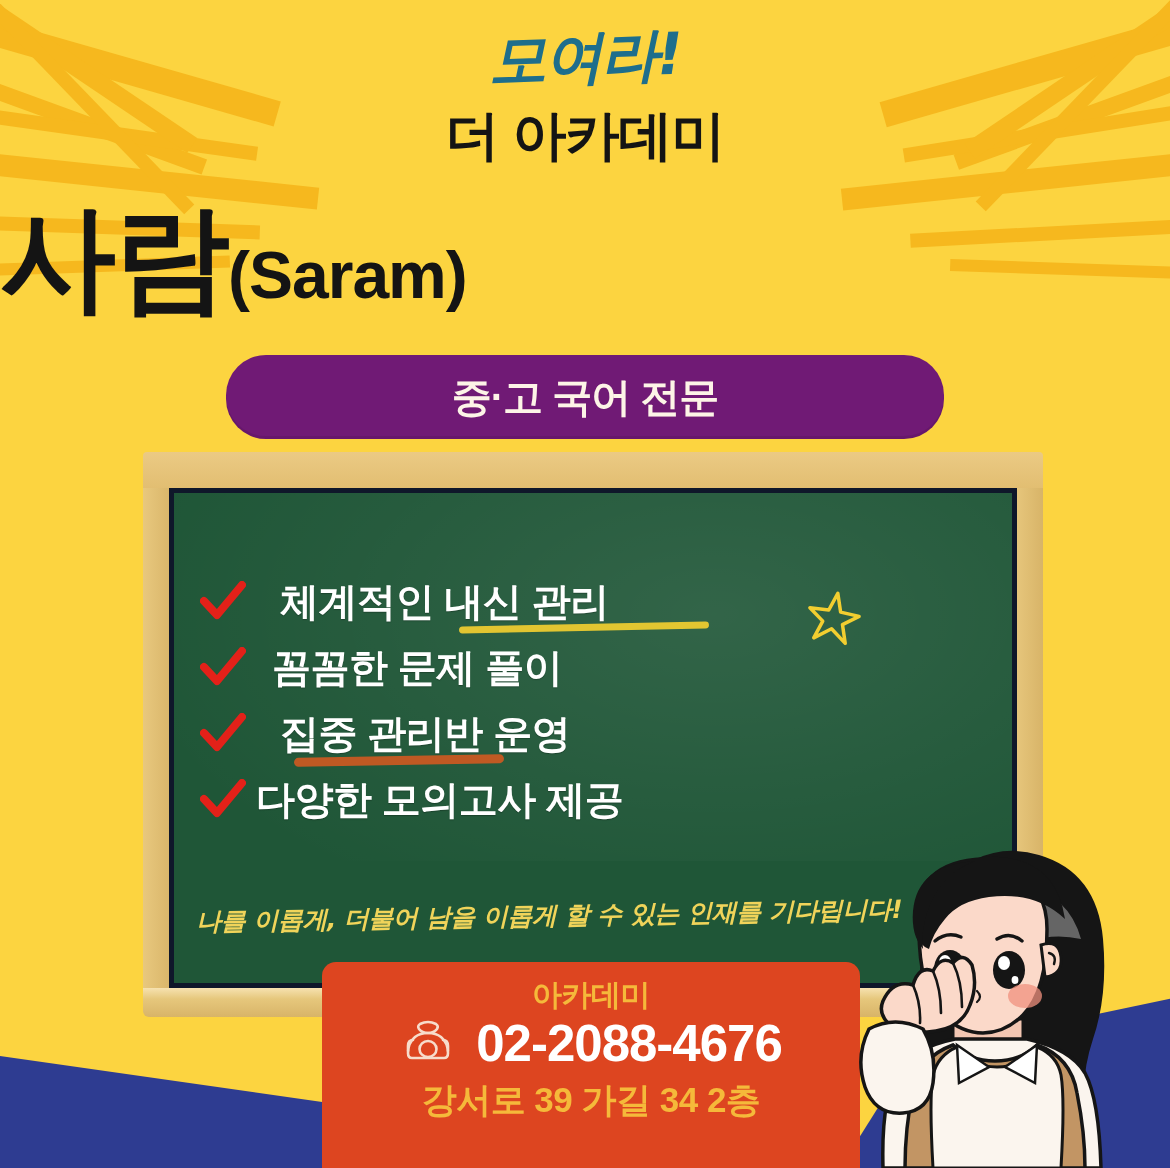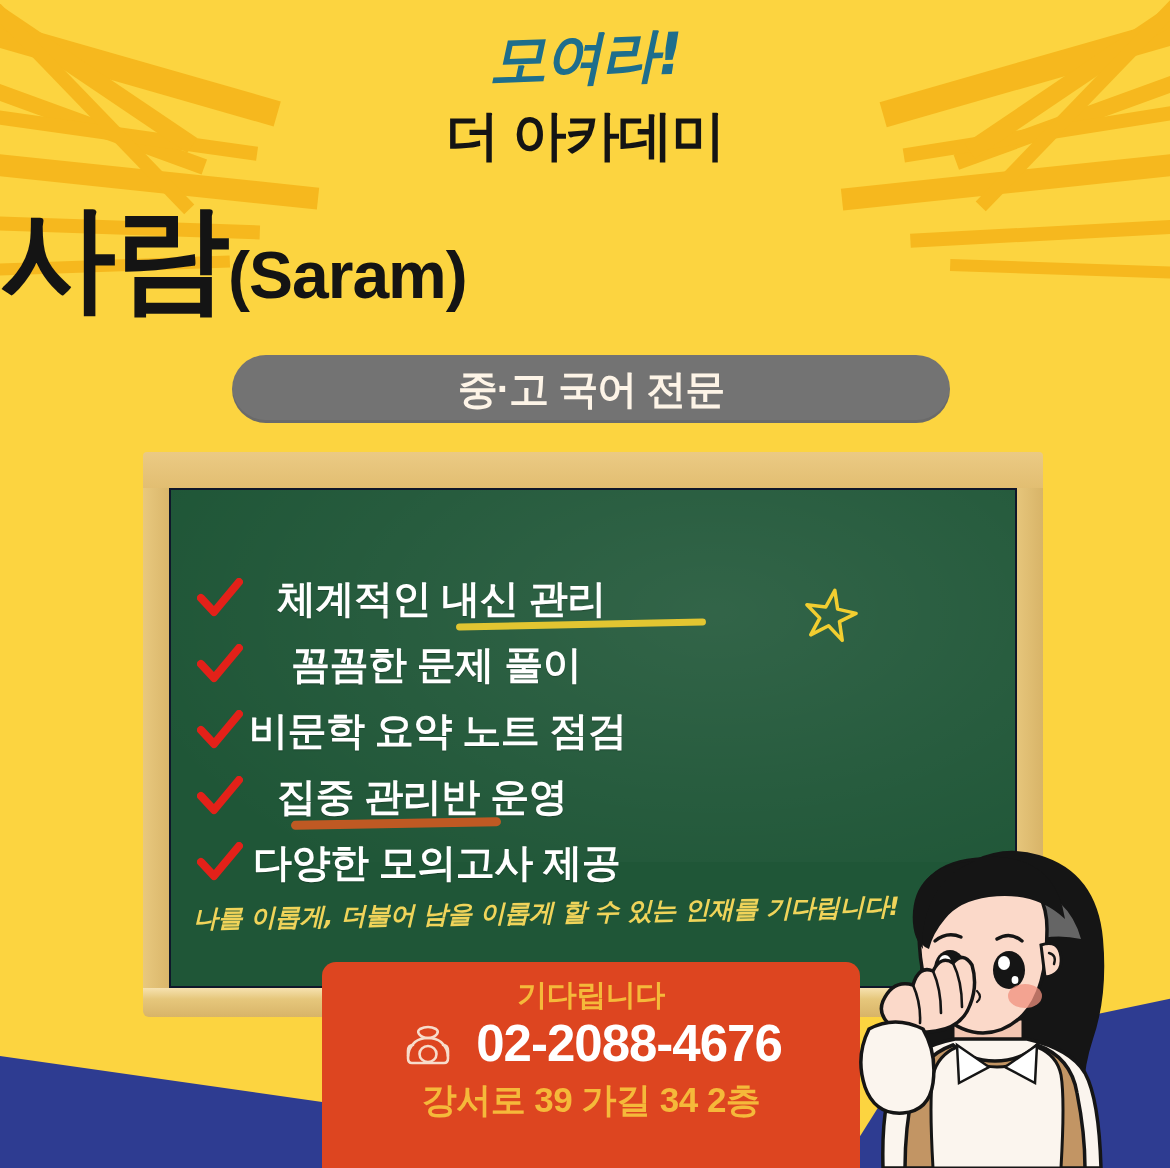--- a/index.html
+++ b/index.html
@@ -79,24 +79,24 @@
     font-weight: 900;
     color: #141414;
     letter-spacing: -1px;
     vertical-align: baseline;
   }
 
   
   .badge {
     position: absolute;
     top: 355px;
-    left: 232px;
+    left: 226px;
     width: 718px;
-    height: 68px;
-    background: #737373;
+    height: 84px;
+    background: #701a75;
     border-radius: 40px;
     display: flex;
     align-items: center;
     justify-content: center;
     box-shadow: inset 0 -3px 0 rgba(0,0,0,.08);
   }
   .badge-text {
     color: #FDF4E7;
     font-size: 40px;
     font-weight: 800;
@@ -130,21 +130,21 @@
   }
   .board-side.left { left: 0; }
   .board-side.right { right: 0; }
   .board-face {
     position: absolute;
     left: 26px;
     top: 36px;
     width: 848px;
     height: 500px;
     background: #1F5637;
-    border: 2px solid #0f172a;
+    border: 5px solid #0f172a;
     box-sizing: border-box;
     overflow: hidden;
   }
   .board-sheen {
     position: absolute;
     left: -10%;
     top: -45%;
     width: 120%;
     height: 120%;
     background: radial-gradient(ellipse at 62% 58%, rgba(255,255,255,.085) 0%, rgba(255,255,255,.03) 42%, rgba(255,255,255,0) 68%);
@@ -182,21 +182,21 @@
   }
   .list-label {
     color: #FFFFFF;
     font-size: 39px;
     font-weight: 700;
     letter-spacing: -0.5px;
     white-space: nowrap;
     text-shadow: 0 1px 1px rgba(0,0,0,.25);
   }
   .row-0 .list-label { margin-left: 28px; }
-  .row-1 .list-label { margin-left: 42px; }
+  .row-1 .list-label { margin-left: 20px; }
   .row-2 .list-label { margin-left: 0px; }
   .row-3 .list-label { margin-left: 28px; }
   .row-4 .list-label { margin-left: 4px; }
 
   .underline-yellow {
     position: absolute;
     left: 265px;
     bottom: 2px;
     width: 250px;
     height: 7px;
@@ -283,21 +283,21 @@
   }
   .contact-label {
     color: #F5B93A;
     font-size: 30px;
     font-weight: 800;
     letter-spacing: -0.5px;
     line-height: 1.25;
   }
   .contact-phone-row {
     display: flex;
-    align-items: flex-end;
+    align-items: flex-start;
     justify-content: center;
     gap: 20px;
     margin-top: 4px;
   }
   .phone-icon {
     width: 56px;
     height: 46px;
     flex: 0 0 56px;
   }
   .contact-phone {
@@ -388,28 +388,20 @@
 
         <div class="list-row row-1">
           <span class="check">
             <svg width="46" height="42" viewBox="0 0 46 42">
                 <path d="M4 20 L17 34 L42 4" fill="none" stroke="#E32119" stroke-width="8" stroke-linecap="round" stroke-linejoin="round"></path>
               </svg>
           </span>
           <span class="list-label">꼼꼼한 문제 풀이</span>
         </div>
 
-        <div class="list-row row-2">
-          <span class="check">
-            <svg width="46" height="42" viewBox="0 0 46 42">
-                <path d="M4 20 L17 34 L42 4" fill="none" stroke="#E32119" stroke-width="8" stroke-linecap="round" stroke-linejoin="round"></path>
-              </svg>
-          </span>
-          <span class="list-label">비문학 요약 노트 점검</span>
-        </div>
 
         <div class="list-row row-3">
           <span class="check">
             <svg width="46" height="42" viewBox="0 0 46 42">
                 <path d="M4 20 L17 34 L42 4" fill="none" stroke="#E32119" stroke-width="8" stroke-linecap="round" stroke-linejoin="round"></path>
               </svg>
           </span>
           <span class="list-label">집중 관리반 운영</span>
           <span class="underline-orange"></span>
         </div>
@@ -428,21 +420,21 @@
       <div class="tagline-spark">✦</div>
     </div>
 
     <div class="board-tray"></div>
   </div>
 
   <div class="blue-left"></div>
   <div class="blue-right"></div>
 
   <div class="contact">
-    <div class="contact-label">기다립니다</div>
+    <div class="contact-label">아카데미</div>
     <div class="contact-phone-row">
       <span class="phone-icon">
         <svg width="56" height="46" viewBox="0 0 56 46">
           <g fill="none" stroke="#F7DCCB" stroke-width="2.6" stroke-linejoin="round" stroke-linecap="round">
             <path d="M20 6 q8 -4 16 0 q3 2 1 5 q-3 4 -9 4 q-6 0 -9 -4 q-2 -3 1 -5 Z"></path>
             <path d="M12 40 q-4 0 -4 -5 q0 -10 7 -16 q5 -4 13 -4 q8 0 13 4 q7 6 7 16 q0 5 -4 5 Z"></path>
             <ellipse cx="28" cy="31" rx="8.5" ry="8"></ellipse>
             <path d="M13 22 q-5 0 -5 6 l0 5"></path>
             <path d="M43 22 q5 0 5 6 l0 5"></path>
           </g>

